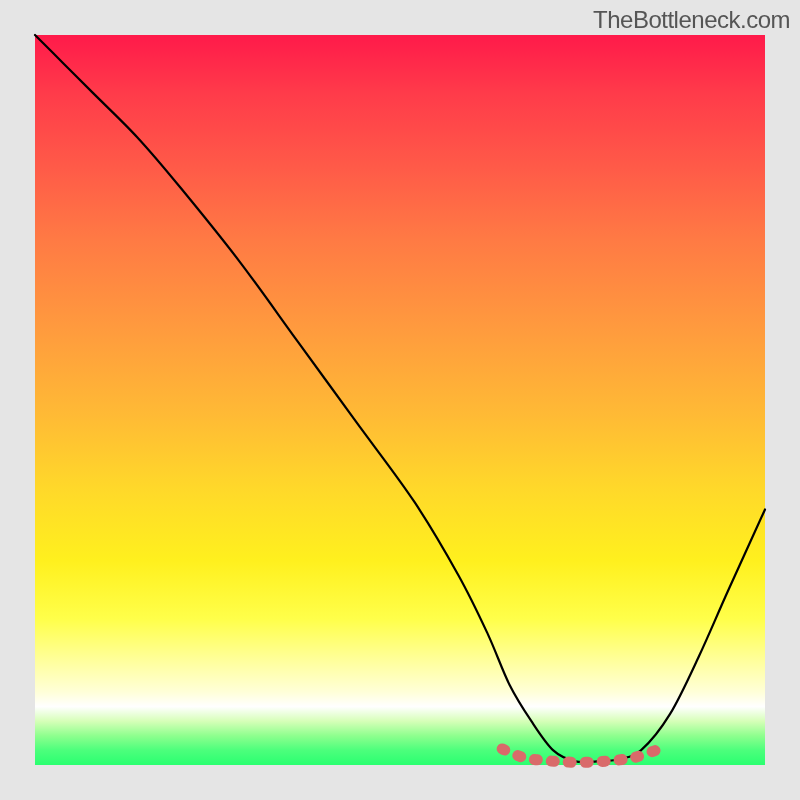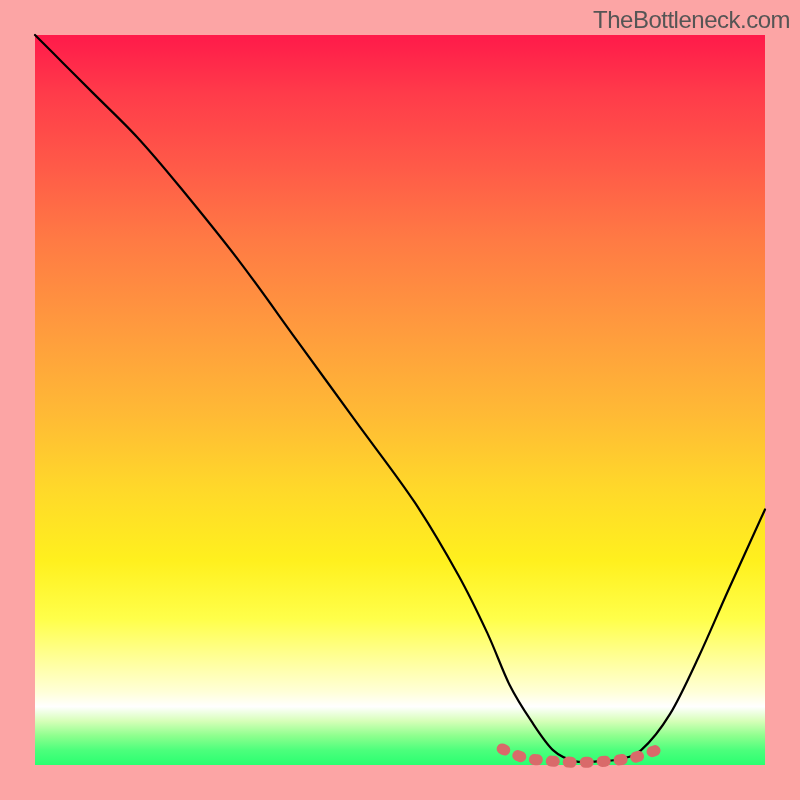--- a/index.html
+++ b/index.html
@@ -10,21 +10,21 @@
     overflow: hidden;
     background: #000;
     font-family: Arial, Helvetica, sans-serif;
   }
   .frame {
     position: absolute;
     left: 0;
     top: 0;
     width: 800px;
     height: 800px;
-    background: #fca5a5;
+    background: #e5e5e5;
   }
   .watermark {
     position: absolute;
     top: 6px;
     right: 10px;
     color: #555;
     font-size: 24px;
     font-weight: 500;
     letter-spacing: -0.5px;
     z-index: 10;

